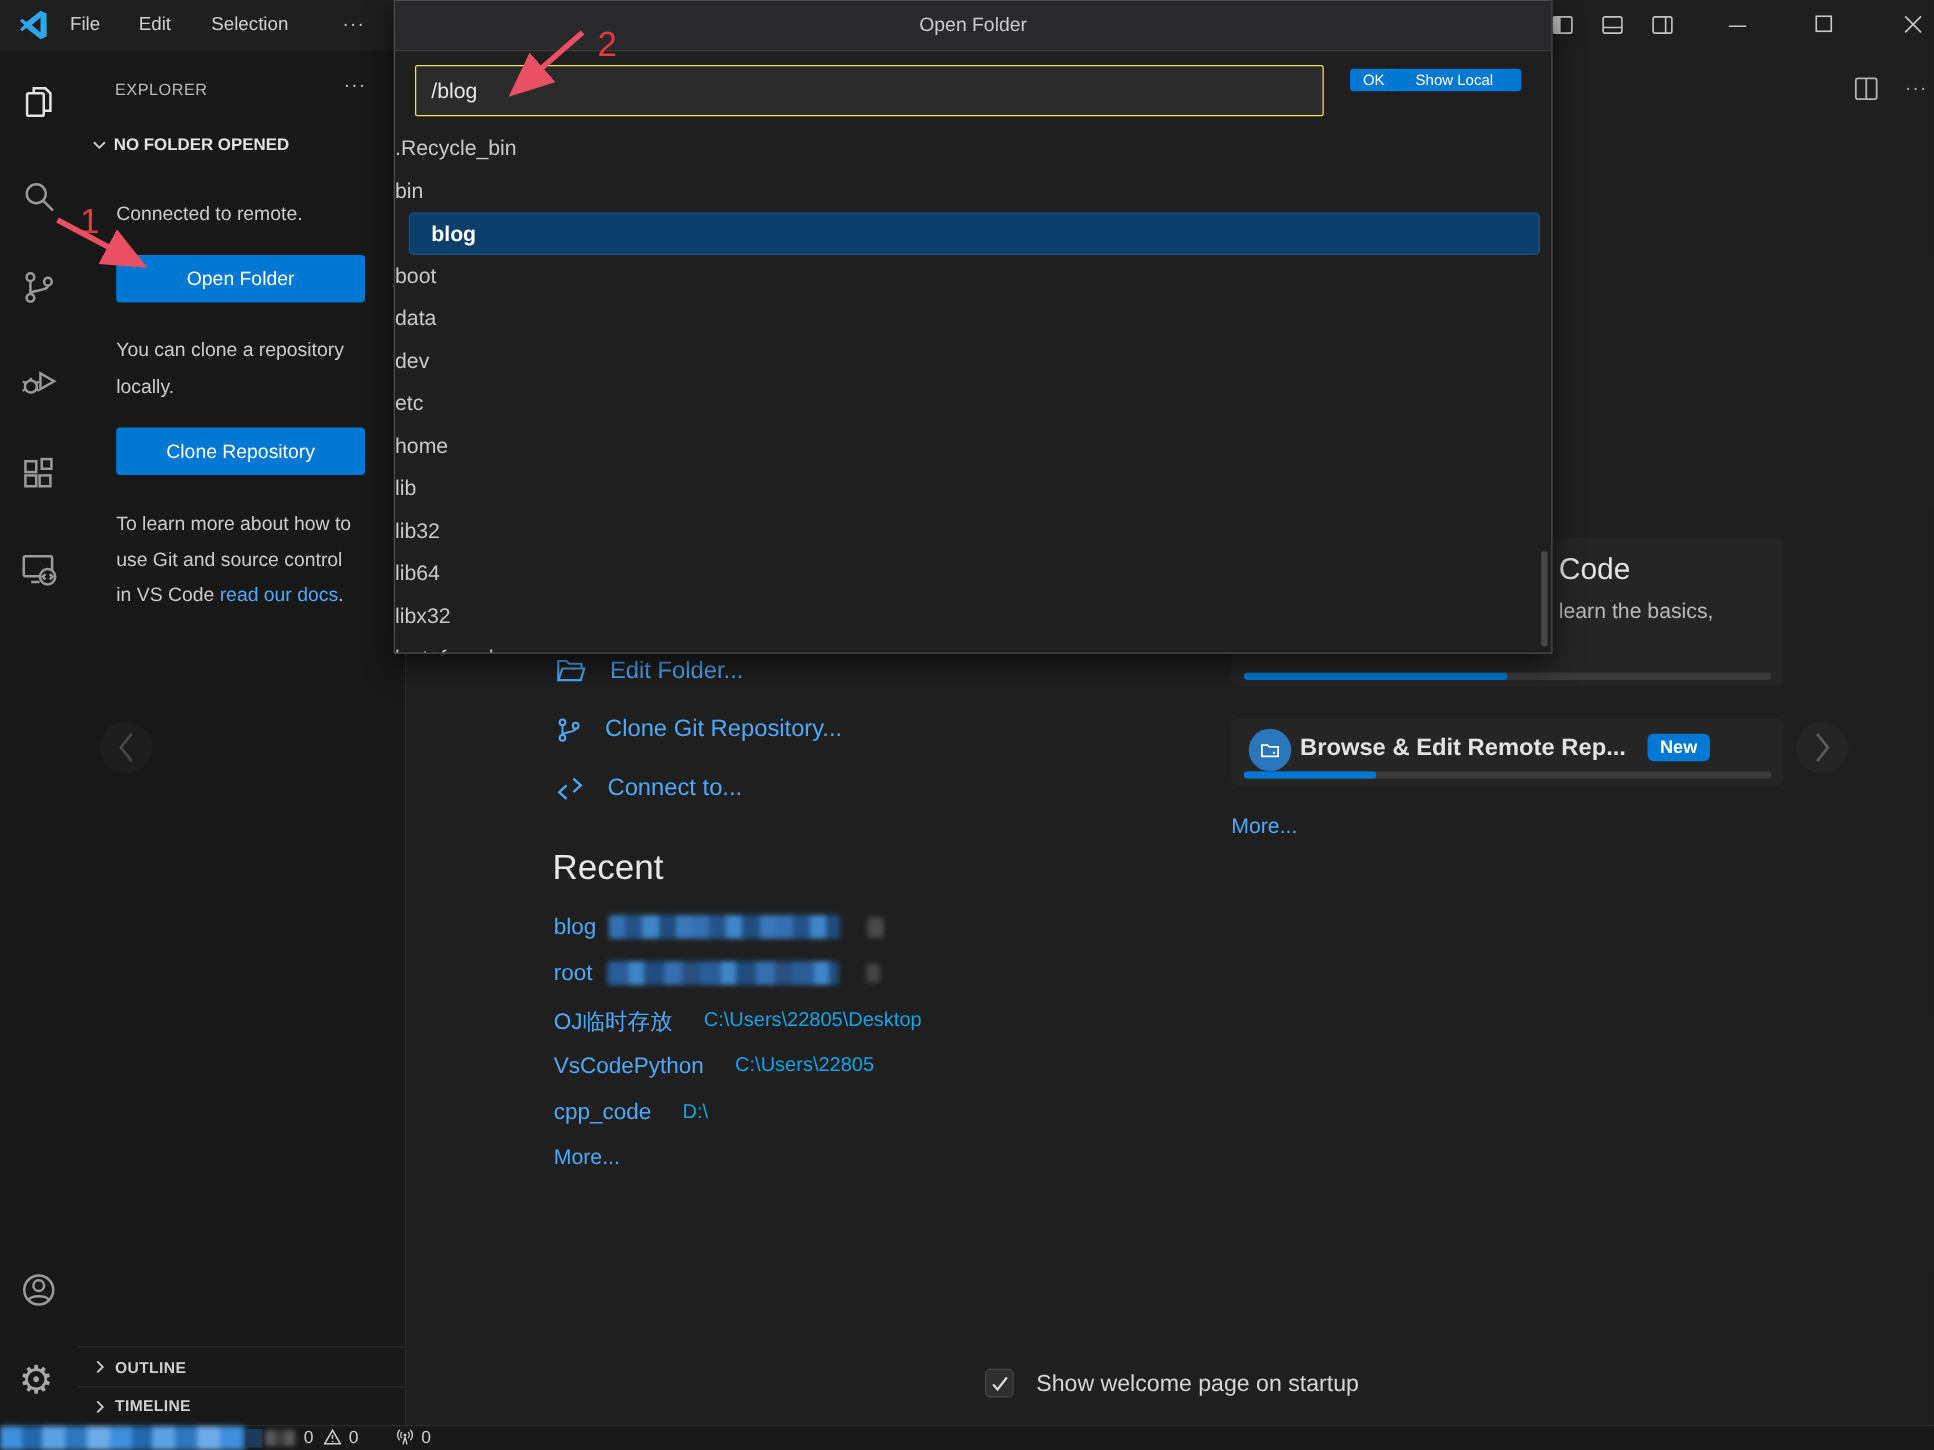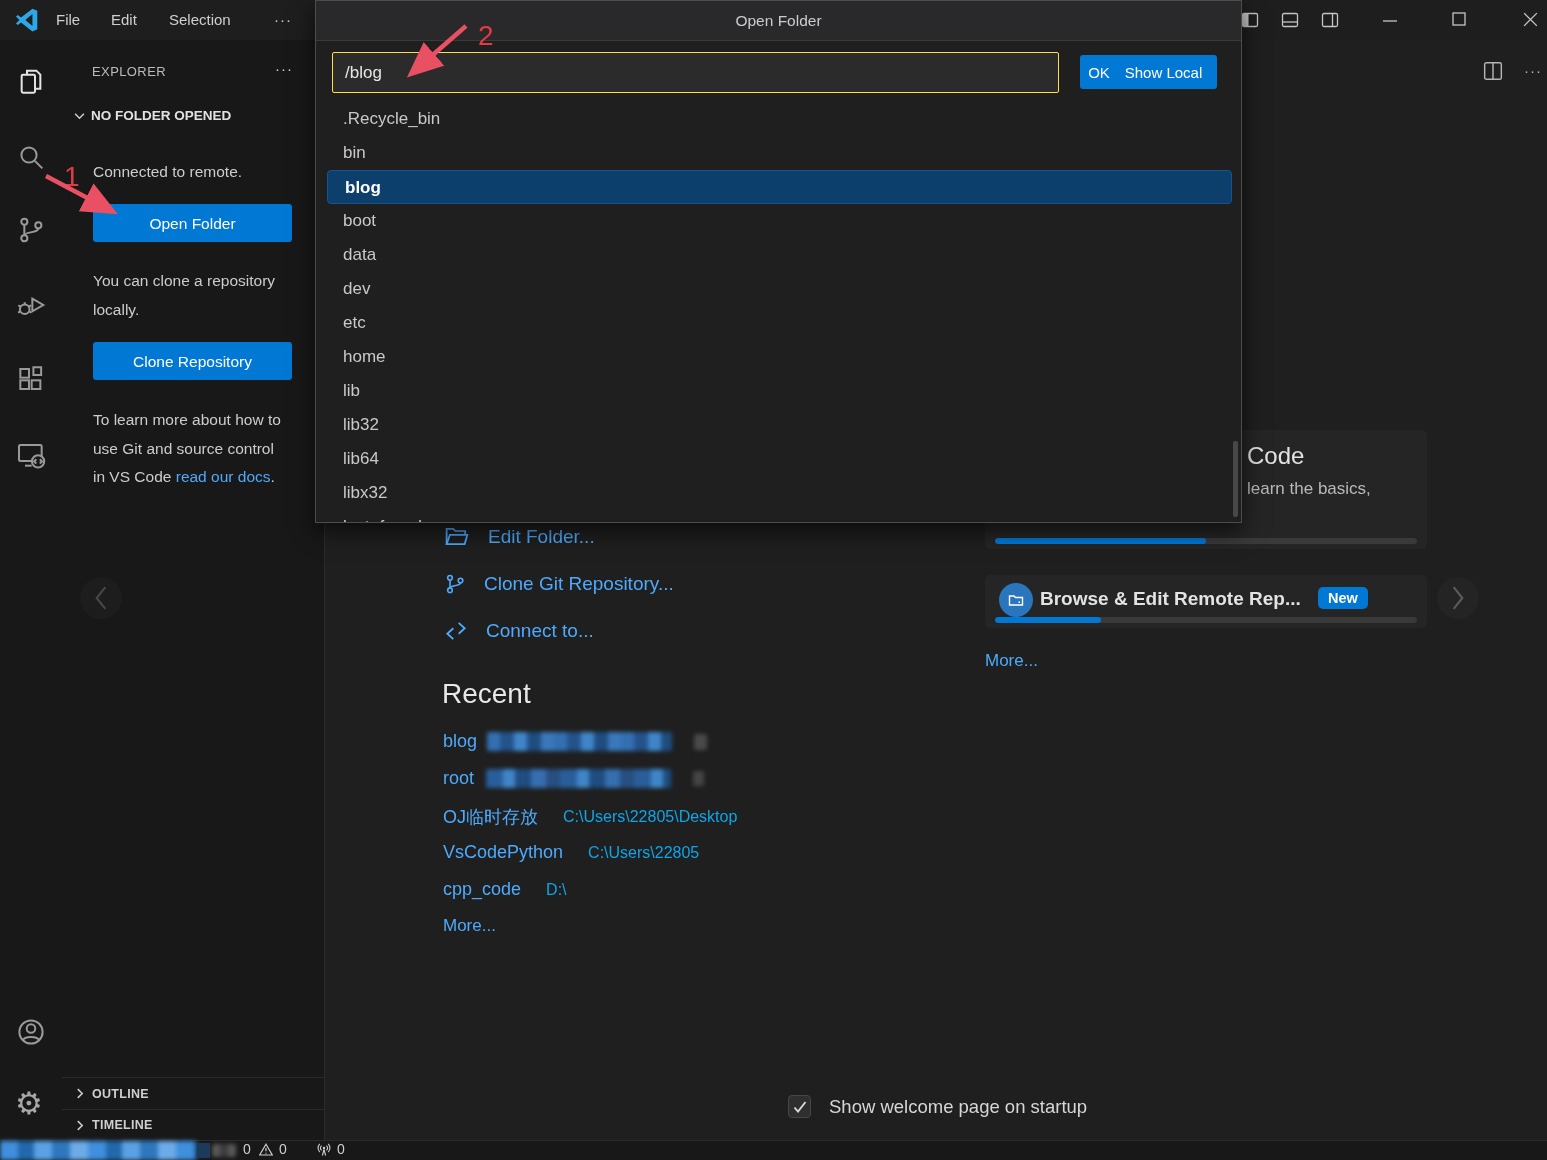--- a/index.html
+++ b/index.html
@@ -43,23 +43,23 @@
   
   .statusbar{position:absolute;left:0;top:1140px;width:1547px;height:20px;background:#181818;border-top:1px solid #2b2b2b;box-sizing:border-box;font-size:14px;color:#cfcfcf;}
 
   
   .dialog{position:absolute;left:315px;top:0;width:927px;height:523px;background:#1f1f20;z-index:10;
           border:1px solid #4c4c4c;box-sizing:border-box;box-shadow:0 8px 22px rgba(0,0,0,.65);overflow:hidden;}
   .dlg-title{position:absolute;left:0;top:0;width:100%;height:40px;background:#29292b;border-bottom:1px solid #3a3a3a;
              text-align:center;line-height:40px;font-size:15.5px;color:#cccccc;box-sizing:border-box;}
   .dlg-input{position:absolute;left:16px;top:51px;width:727px;height:41px;background:#2b2b2b;border:1px solid #fde047;
              border-radius:2px;color:#e6e6e6;font-size:17px;padding:0 12px;box-sizing:border-box;outline:none;font-family:"Liberation Sans",sans-serif;}
-  .dlg-btn{position:absolute;top:54px;height:34px;background:var(--accent,#0078d4);color:#fff;border:none;border-radius:3px;
-           font-size:15px;cursor:pointer;font-family:"Liberation Sans",sans-serif;}
-  .dlg-row{position:absolute;left:0;width:927px;height:34px;line-height:34px;padding-left:27px;box-sizing:border-box;
+  .dlg-btn{position:absolute;top:54px;height:18px;background:var(--accent,#0078d4);color:#fff;border:none;border-radius:3px;
+           font-size:12px;cursor:pointer;font-family:"Liberation Sans",sans-serif;}
+  .dlg-row{position:absolute;left:0;width:927px;height:34px;line-height:34px;box-sizing:border-box;
            font-size:17px;color:#c9c9c9;cursor:pointer;}
   .dlg-row.selected{left:11px;width:905px;padding-left:17px;background:var(--selection,#0d3f6d);border:1px solid #17548e;
                     border-radius:4px;color:#fff;font-weight:bold;}
   .dlg-scroll{position:absolute;right:3px;top:440px;width:5px;height:76px;background:rgba(150,150,150,.35);border-radius:2px;}
 
   .anno{position:absolute;left:0;top:0;z-index:30;pointer-events:none;}
   .anno-num{font-family:"Liberation Sans",sans-serif;font-size:28px;fill:var(--annotation_number,#e23b44);}
 </style>
 </head>
 <body>

